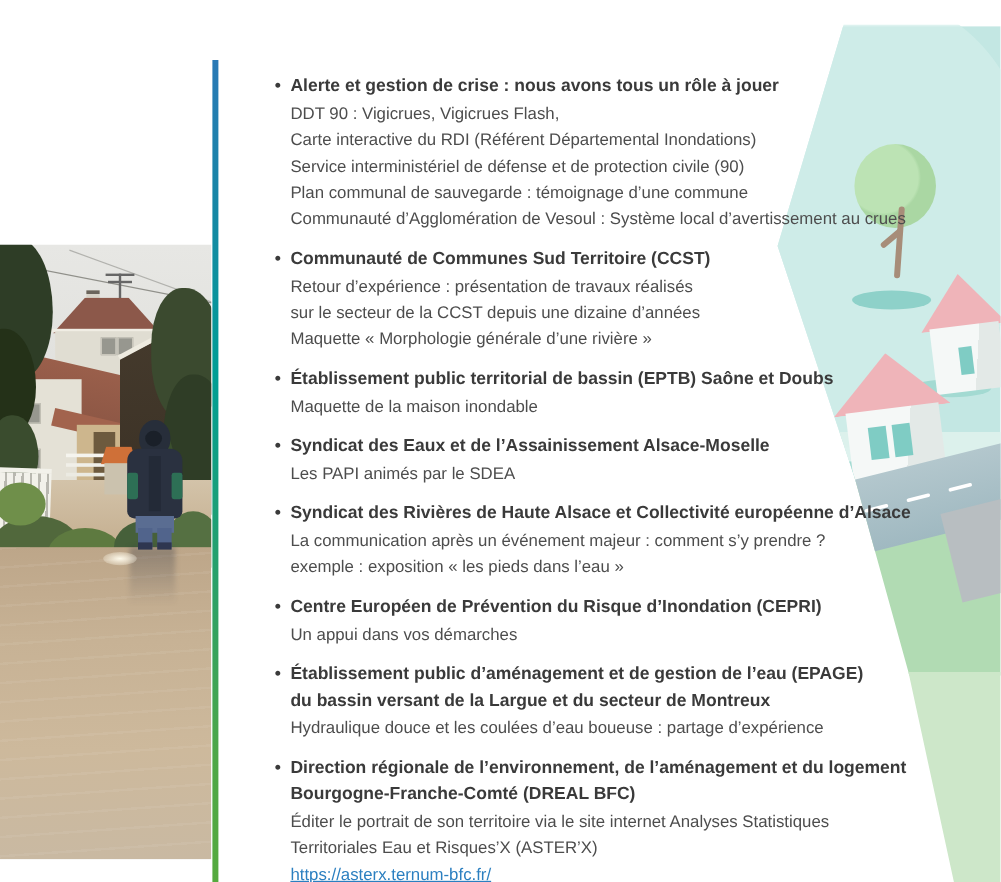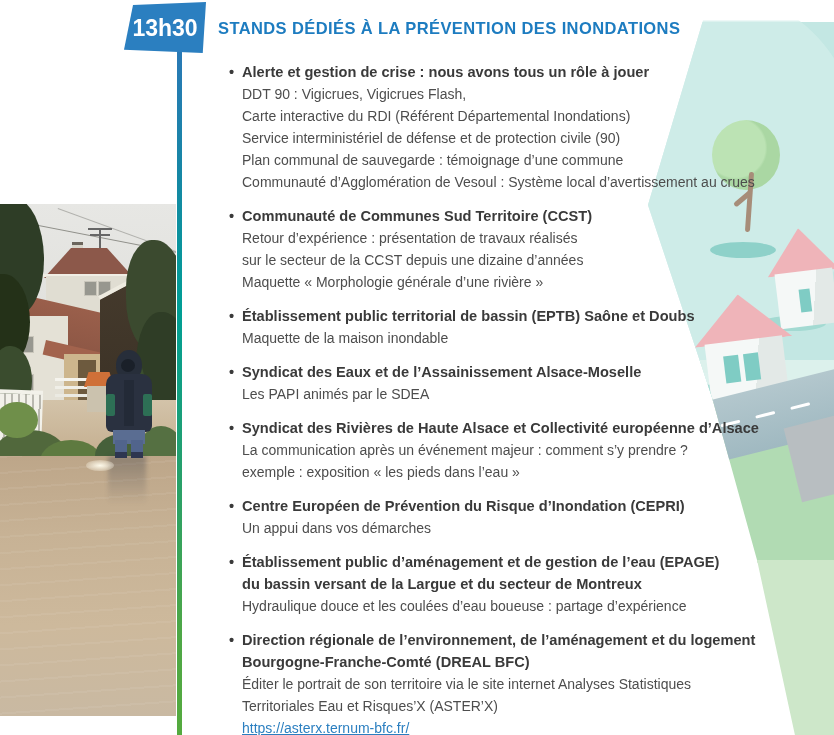--- a/index.html
+++ b/index.html
@@ -135,24 +135,20 @@
     </div>
 
     <div class="road">
       <div class="road-dash" style="left:34px;"></div>
       <div class="road-dash" style="left:70px;"></div>
       <div class="road-dash" style="left:106px;"></div>
     </div>
     <div class="gray-patch"></div>
   </div>
 
-  <div class="badge">
-    <span>13h30</span>
-  </div>
-  <div class="page-title">STANDS DÉDIÉS À LA PRÉVENTION DES INONDATIONS</div>
   <div class="timeline"></div>
 
   <div class="photo">
     <div class="sky"></div>
     <div class="pwr" style="left:-8px;top:12px;width:210px;transform:rotate(11deg);"></div>
     <div class="pwr" style="left:58px;top:4px;width:130px;transform:rotate(20deg);opacity:.6;"></div>
 
     <div class="chimney"></div>
     <div class="antH" style="left:88px;top:24px;width:24px;"></div>
     <div class="antH" style="left:90px;top:30px;width:20px;"></div>

